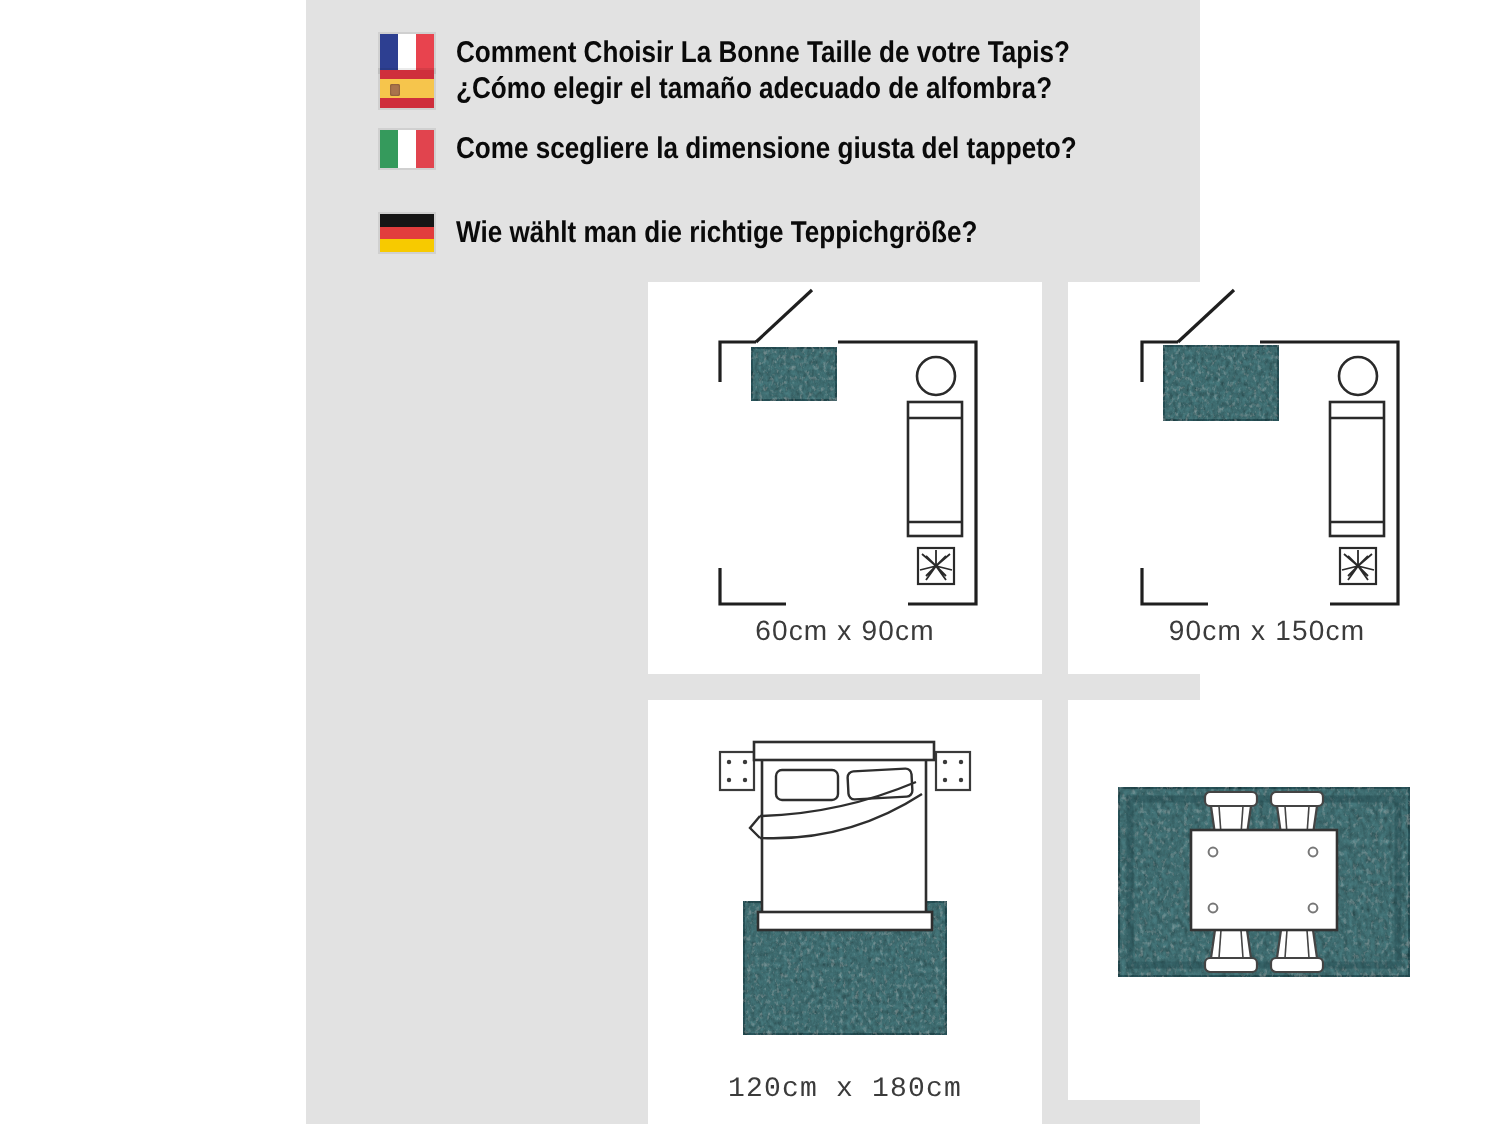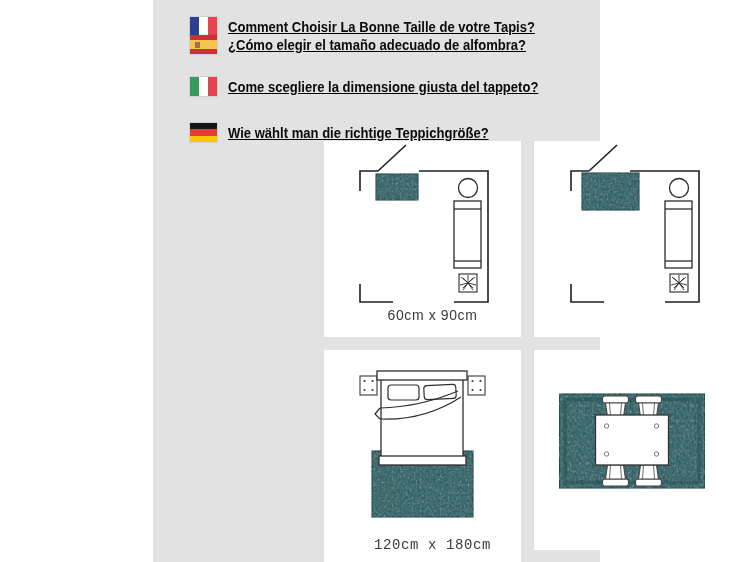--- a/index.html
+++ b/index.html
@@ -4,42 +4,42 @@
 <style>
   html,body{margin:0;padding:0;background:#ffffff;}
   .canvas{
     position:relative;width:750px;height:562px;background:#ffffff;overflow:hidden;
     font-family:"Liberation Sans", sans-serif;
   }
   .content-column{
     position:absolute;left:153px;top:0;width:447px;height:562px;background:#e2e2e2;
   }
   
-  .hrow{position:absolute;left:37px;display:flex;align-items:center;height:20px;text-decoration:underline;}
-  .hrow.r0{top:16px}.hrow.r1{top:34px}.hrow.r2{top:76px}.hrow.r3{top:122px}
+  .hrow{position:absolute;left:37px;display:flex;align-items:center;height:20px;}
+  .hrow.r0{top:16px}.hrow.r1{top:34px}.hrow.r2{top:64px}.hrow.r3{top:106px}
   .flag{width:27px;height:19px;flex:0 0 27px;position:relative;box-shadow:0 0 0 1px rgba(0,0,0,0.08);}
   .flag-fr{background:linear-gradient(to right,#2d3f91 0 33.4%,#ffffff 33.4% 66.6%,#e8434e 66.6% 100%);}
   .flag-es{background:linear-gradient(to bottom,#cf2e3c 0 25%,#f6c54c 25% 75%,#cf2e3c 75% 100%);}
   .flag-es::after{content:"";position:absolute;left:5px;top:7px;width:5px;height:6px;background:#a9744c;border-radius:1px;box-shadow:inset 0 0 1px #5d3a22;}
   .flag-it{background:linear-gradient(to right,#359a5c 0 33.4%,#ffffff 33.4% 66.6%,#e1444e 66.6% 100%);}
   .flag-de{background:linear-gradient(to bottom,#161616 0 33.4%,#e23d3d 33.4% 66.6%,#f7ca00 66.6% 100%);}
   .htext{
     margin-left:11px;font-size:15px;font-weight:bold;color:#0a0a0a;white-space:nowrap;
     transform:scaleX(.87);transform-origin:left center;letter-spacing:0;
   }
   
   .panel{position:absolute;background:#ffffff;}
   .p1{left:171px;top:141px;width:197px;height:196px;}
   .p2{left:381px;top:141px;width:199px;height:196px;}
   .p3{left:171px;top:350px;width:197px;height:220px;font-family:Liberation Mono, monospace;}
   .p4{left:381px;top:350px;width:199px;height:200px;}
   .panel svg{position:absolute;left:0;top:0;display:block;}
   .size-label{
     position:absolute;left:0;width:100%;text-align:center;
-    font-size:14px;color:#3b3b3b;letter-spacing:0.6px;padding-left:10px;
+    font-size:14px;color:#3b3b3b;letter-spacing:0.6px;
   }
   .row1 .size-label{bottom:14px;}
   .row2 .size-label{bottom:17px;}
 </style>
 </head>
 <body>
 
 <div class="canvas">
   <div class="content-column">
 
@@ -126,20 +126,21 @@
         <g fill="#ffffff" stroke="#2a2a2a" stroke-width="1.3">
           <rect x="130" y="60" width="27" height="67"></rect>
           <line x1="130" y1="68" x2="157" y2="68"></line>
           <line x1="130" y1="120" x2="157" y2="120"></line>
         </g>
         <g stroke="#2a2a2a" fill="none">
           <rect x="135" y="133" width="18" height="18" stroke-width="1.1"></rect>
           <path stroke-width="0.9" d="M144,142 l-7,-6 M144,142 l7,-6 M144,142 l0,-8 M144,142 l-8,2 M144,142 l8,2 M144,142 l-5,7 M144,142 l5,7 M139,137 l10,10 M149,137 l-10,10"></path>
         </g>
       </svg>
+      <div class="size-label">90cm x 150cm</div>
     </div>
 
     <div class="panel row2 p3">
       <svg width="197" height="172" viewBox="0 0 197 172">
         <defs>
           <filter id="tex3" x="-5%" y="-5%" width="110%" height="110%">
             <feTurbulence type="fractalNoise" baseFrequency="0.5 0.38" numOctaves="3" seed="17" result="n"></feTurbulence>
             <feColorMatrix in="n" type="matrix" values="0 0 0 0 0  0 0 0 0 0  0 0 0 0 0  0.55 0.55 0 0 -0.28" result="dk"></feColorMatrix>
             <feComposite in="dk" in2="SourceAlpha" operator="in" result="dks"></feComposite>
             <feColorMatrix in="n" type="matrix" values="0 0 0 0 0.72  0 0 0 0 0.86  0 0 0 0 0.86  0 0 0.55 0 -0.3" result="lt"></feColorMatrix>

